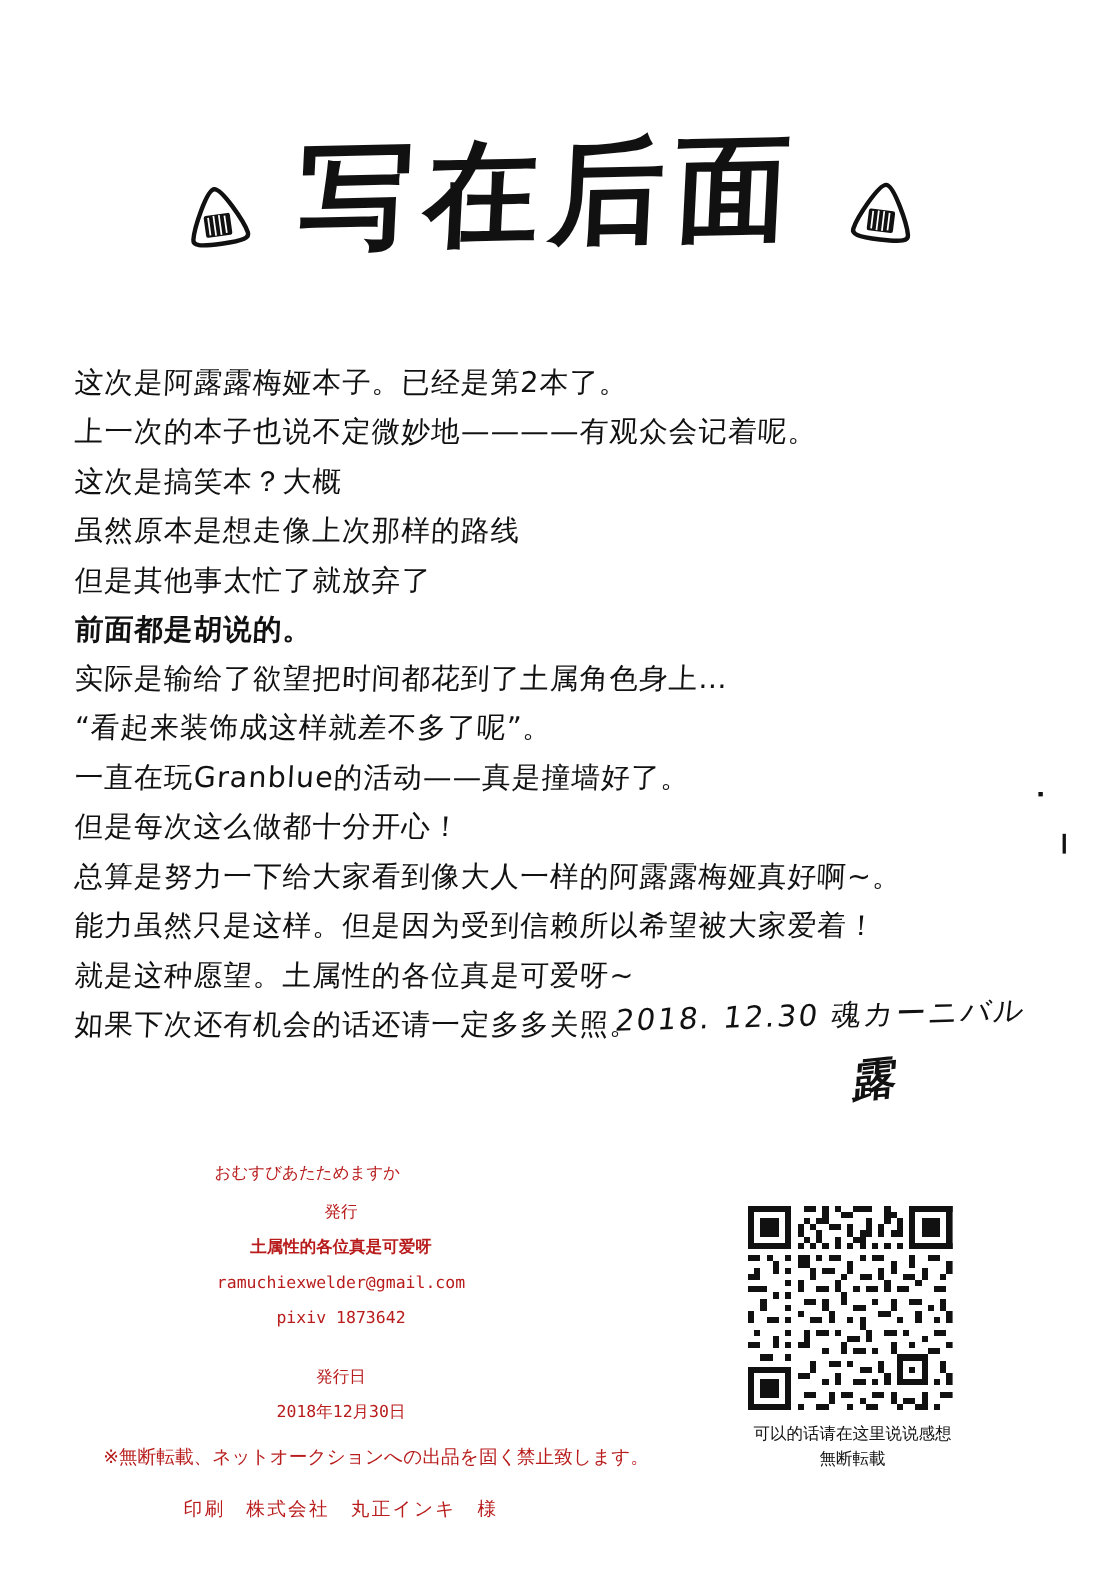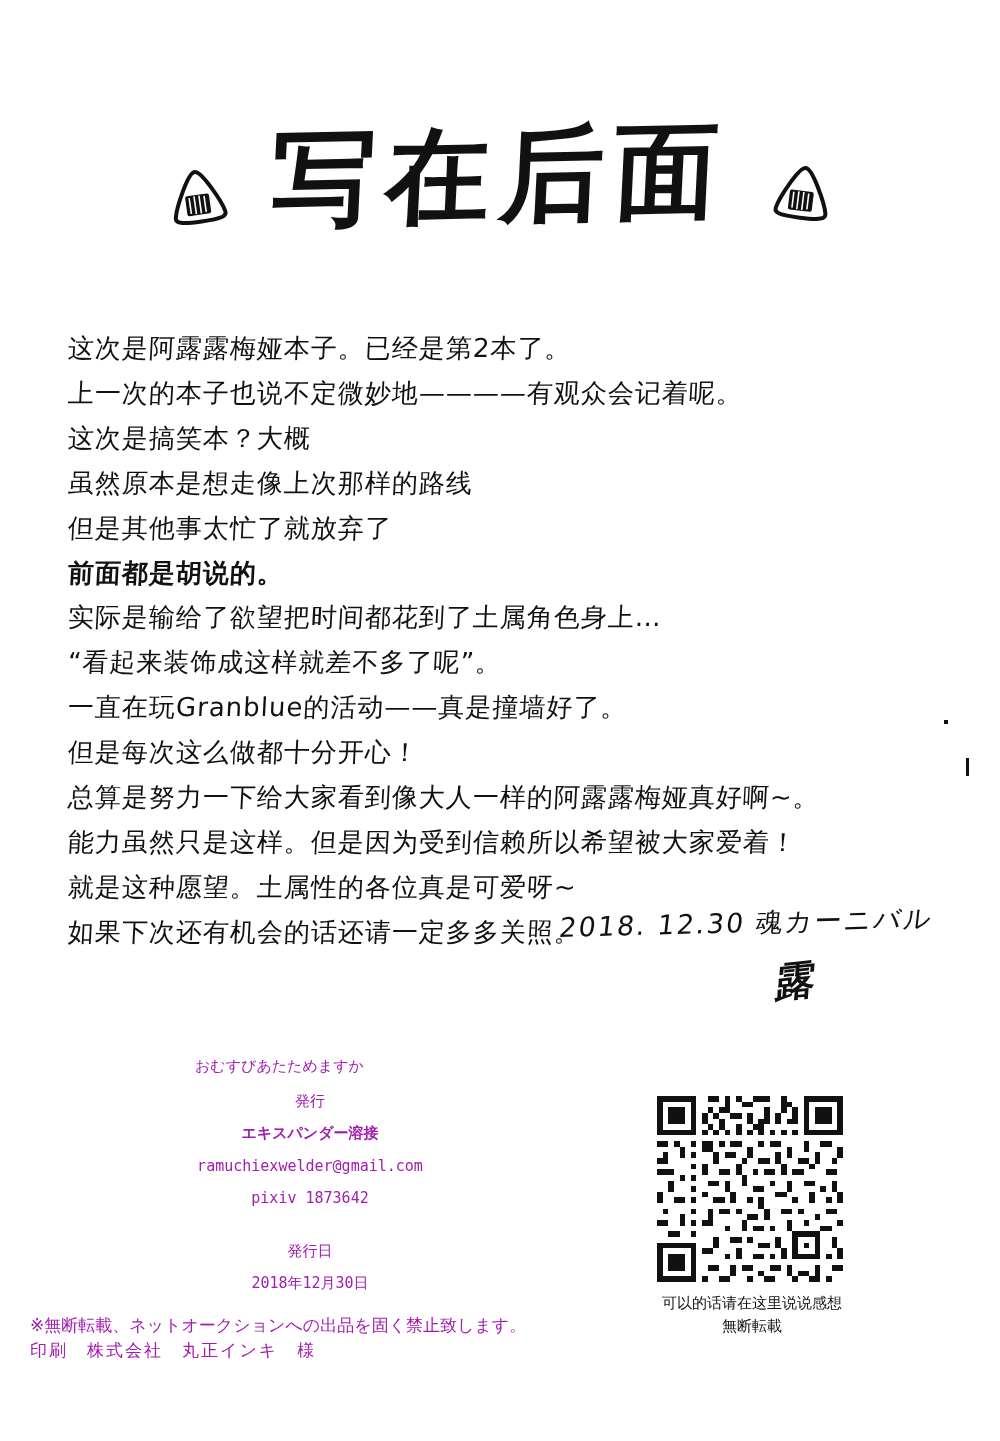--- a/index.html
+++ b/index.html
@@ -91,55 +91,57 @@
 
   
   .colophon {
     position: absolute;
     top: 1055px;
     left: 30px;
     width: 600px;
     font-family: "DejaVu Sans Mono", monospace;
     font-size: 15px;
     line-height: 1.5;
-    color: #a21caf;
+    color: #b91c1c;
   }
   .colophon .work-title {
     margin-left: 165px;
     font-size: 15px;
     font-family: "DejaVu Sans", sans-serif;
     margin-bottom: 12px;
   }
   .colophon .center {
     text-align: center;
     width: 560px;
     margin-top: 10px;
   }
   .colophon .block-gap { height: 10px; }
   .colophon .mono { font-family: "DejaVu Sans Mono", monospace; }
   .colophon .b { font-weight: bold; }
   .colophon .notice {
     margin-top: 18px;
-    text-align: left;
+    text-align: right;
     width: 560px;
     font-family: "DejaVu Sans", sans-serif;
     font-size: 17px;
   }
   .colophon .printer {
+    margin-top: 22px;
+    text-align: center;
     width: 560px;
     font-family: "DejaVu Sans", sans-serif;
     font-size: 17px;
     letter-spacing: 2px;
   }
 
   
   .qr-wrap {
     position: absolute;
     top: 1096px;
-    left: 657px;
+    left: 680px;
     width: 190px;
     text-align: center;
   }
   .qr {
     width: 186px;
     height: 186px;
     background: #fff;
     display: block;
   }
   .qr-caption {
@@ -199,21 +201,21 @@
     <div class="sig-line">2018. 12.30 魂カーニバル</div>
     <div class="sig-stamp">露</div>
   </div>
 
   <div class="mark" style="top:720px; left:944px; width:4px; height:4px;"></div>
   <div class="mark" style="top:758px; left:966px; width:3px; height:18px;"></div>
 
   <div class="colophon">
     <div class="work-title">おむすびあたためますか</div>
     <div class="center">発行</div>
-    <div class="center b">エキスパンダー溶接</div>
+    <div class="center b">土属性的各位真是可爱呀</div>
     <div class="center mono">ramuchiexwelder@gmail.com</div>
     <div class="center mono">pixiv 1873642</div>
     <div class="block-gap"></div>
     <div class="block-gap"></div>
     <div class="center">発行日</div>
     <div class="center">2018年12月30日</div>
     <div class="notice">※無断転載、ネットオークションへの出品を固く禁止致します。</div>
     <div class="printer">印刷　株式会社　丸正インキ　様</div>
   </div>
 

